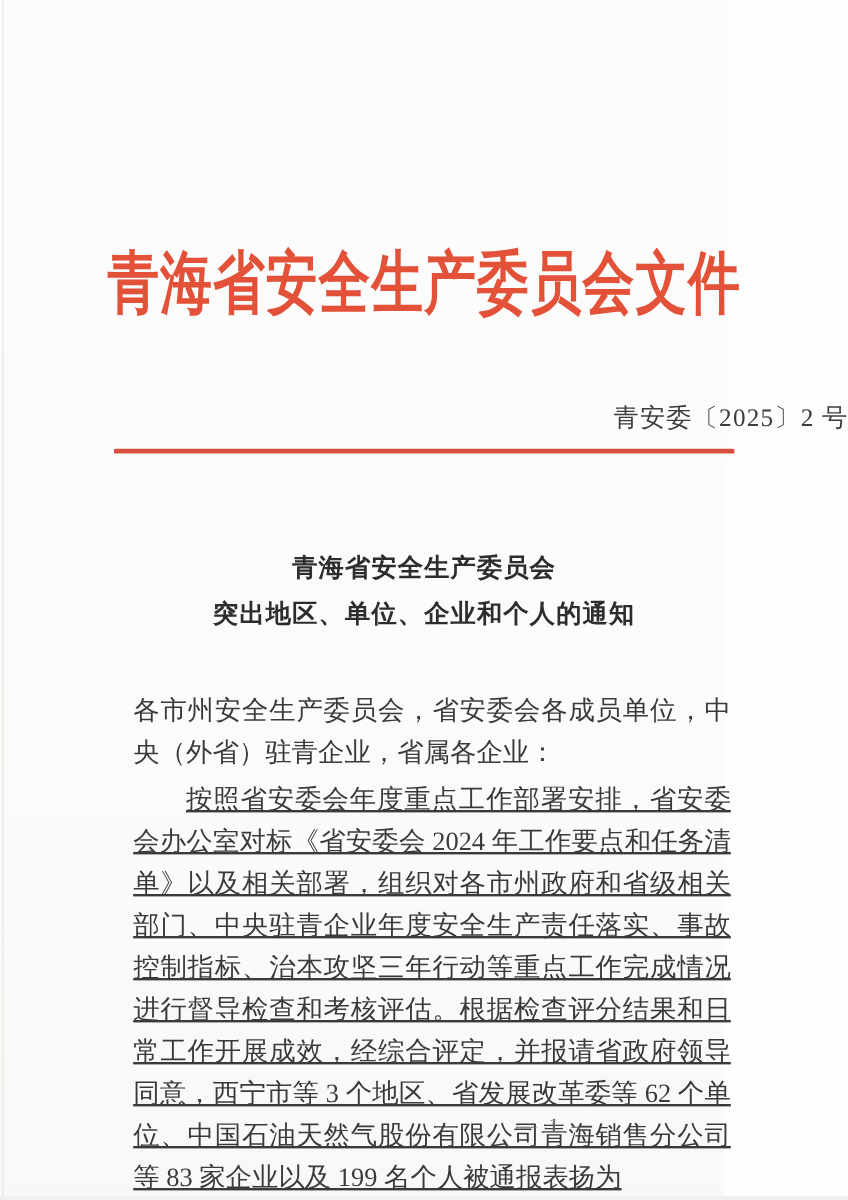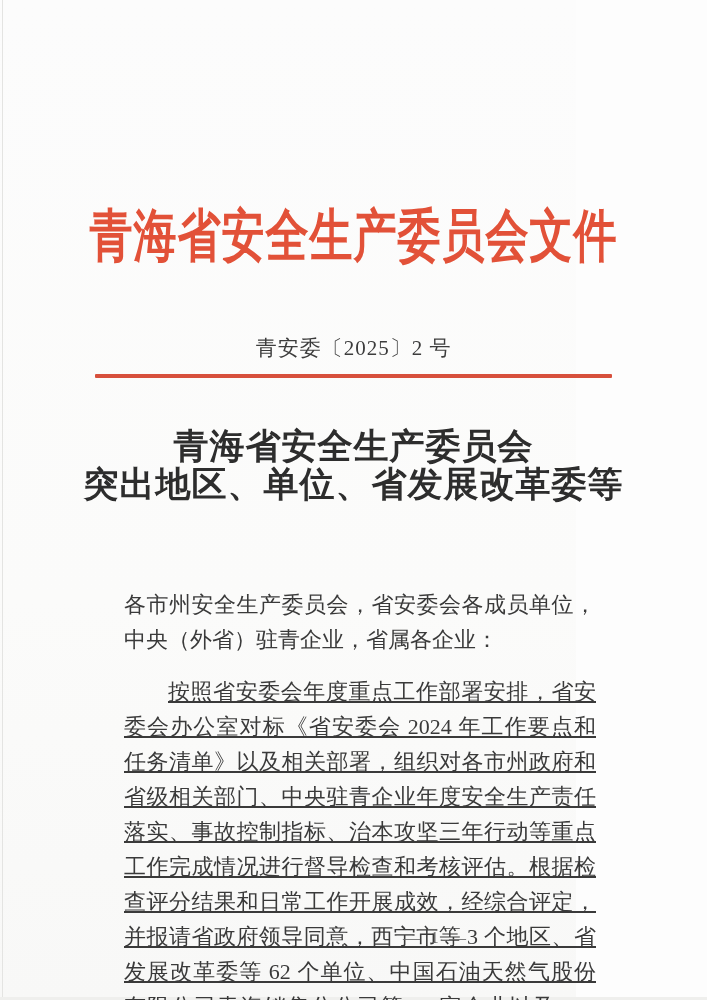--- a/index.html
+++ b/index.html
@@ -9,20 +9,21 @@
     height: 1000px;
     overflow: hidden;
     background: #fdfdfd;
     font-family: "Liberation Serif", "DejaVu Serif", serif;
   }
   .page {
     position: relative;
     width: 576px;
     height: 1000px;
     background: linear-gradient(180deg, #fcfcfc 0%, #fbfbfa 60%, #f8f8f7 100%);
+    padding-left: 27px;
   }
   
   .edge-left {
     position: absolute;
     left: 2px; top: 0;
     width: 1px; height: 1000px;
     background: #e4e4e2;
   }
   .edge-bottom {
     position: absolute;
@@ -44,62 +45,62 @@
     transform: scaleY(1.32);
     transform-origin: center top;
     white-space: nowrap;
   }
 
   .doc-number {
     position: absolute;
     top: 334px;
     left: 0;
     width: 707px;
-    text-align: center;
+    text-align: right;
     color: #3c3c3c;
     font-size: 21px;
     letter-spacing: 1px;
   }
 
   .red-line {
     position: absolute;
     top: 374px;
     left: 95px;
     width: 517px;
     height: 4px;
     background: #d7503c;
     border-radius: 1px;
   }
 
   .doc-title {
     position: absolute;
-    top: 428px;
+    top: 454px;
     left: 0;
     width: 707px;
     text-align: center;
     color: #2d2d2d;
     font-weight: bold;
-    font-size: 35px;
+    font-size: 21px;
     line-height: 38px;
     letter-spacing: 1px;
   }
 
   .body-text {
     position: absolute;
     top: 570px;
     left: 107px;
     width: 506px;
     color: #3a3a3a;
     font-size: 22px;
     line-height: 35px;
     text-align: justify;
     text-justify: inter-ideograph;
   }
   .body-text p {
-    margin: 17px;
+    margin: 4px;
   }
   .body-text p.indent {
     text-indent: 2em;
     text-decoration: underline;
   }
 
   .page-number {
     position: absolute;
     top: 928px;
     right: 107px;
@@ -117,21 +118,21 @@
   <div class="edge-bottom"></div>
 
   <div class="red-header">青海省安全生产委员会文件</div>
 
   <div class="doc-number">青安委〔2025〕2 号</div>
 
   <div class="red-line"></div>
 
   <div class="doc-title">
     <div>青海省安全生产委员会</div>
-    <div>突出地区、单位、省发展改革委等</div>
+    <div>突出地区、单位、企业和个人的通知</div>
   </div>
 
   <div class="body-text">
     <p>各市州安全生产委员会，省安委会各成员单位，中央（外省）驻青企业，省属各企业：</p>
     <p class="indent">按照省安委会年度重点工作部署安排，省安委会办公室对标《省安委会 2024 年工作要点和任务清单》以及相关部署，组织对各市州政府和省级相关部门、中央驻青企业年度安全生产责任落实、事故控制指标、治本攻坚三年行动等重点工作完成情况进行督导检查和考核评估。根据检查评分结果和日常工作开展成效，经综合评定，并报请省政府领导同意，西宁市等 3 个地区、省发展改革委等 62 个单位、中国石油天然气股份有限公司青海销售分公司等 83 家企业以及 199 名个人被通报表扬为</p>
   </div>
 
   <div class="page-number">— 1 —</div>
 
 </div>

